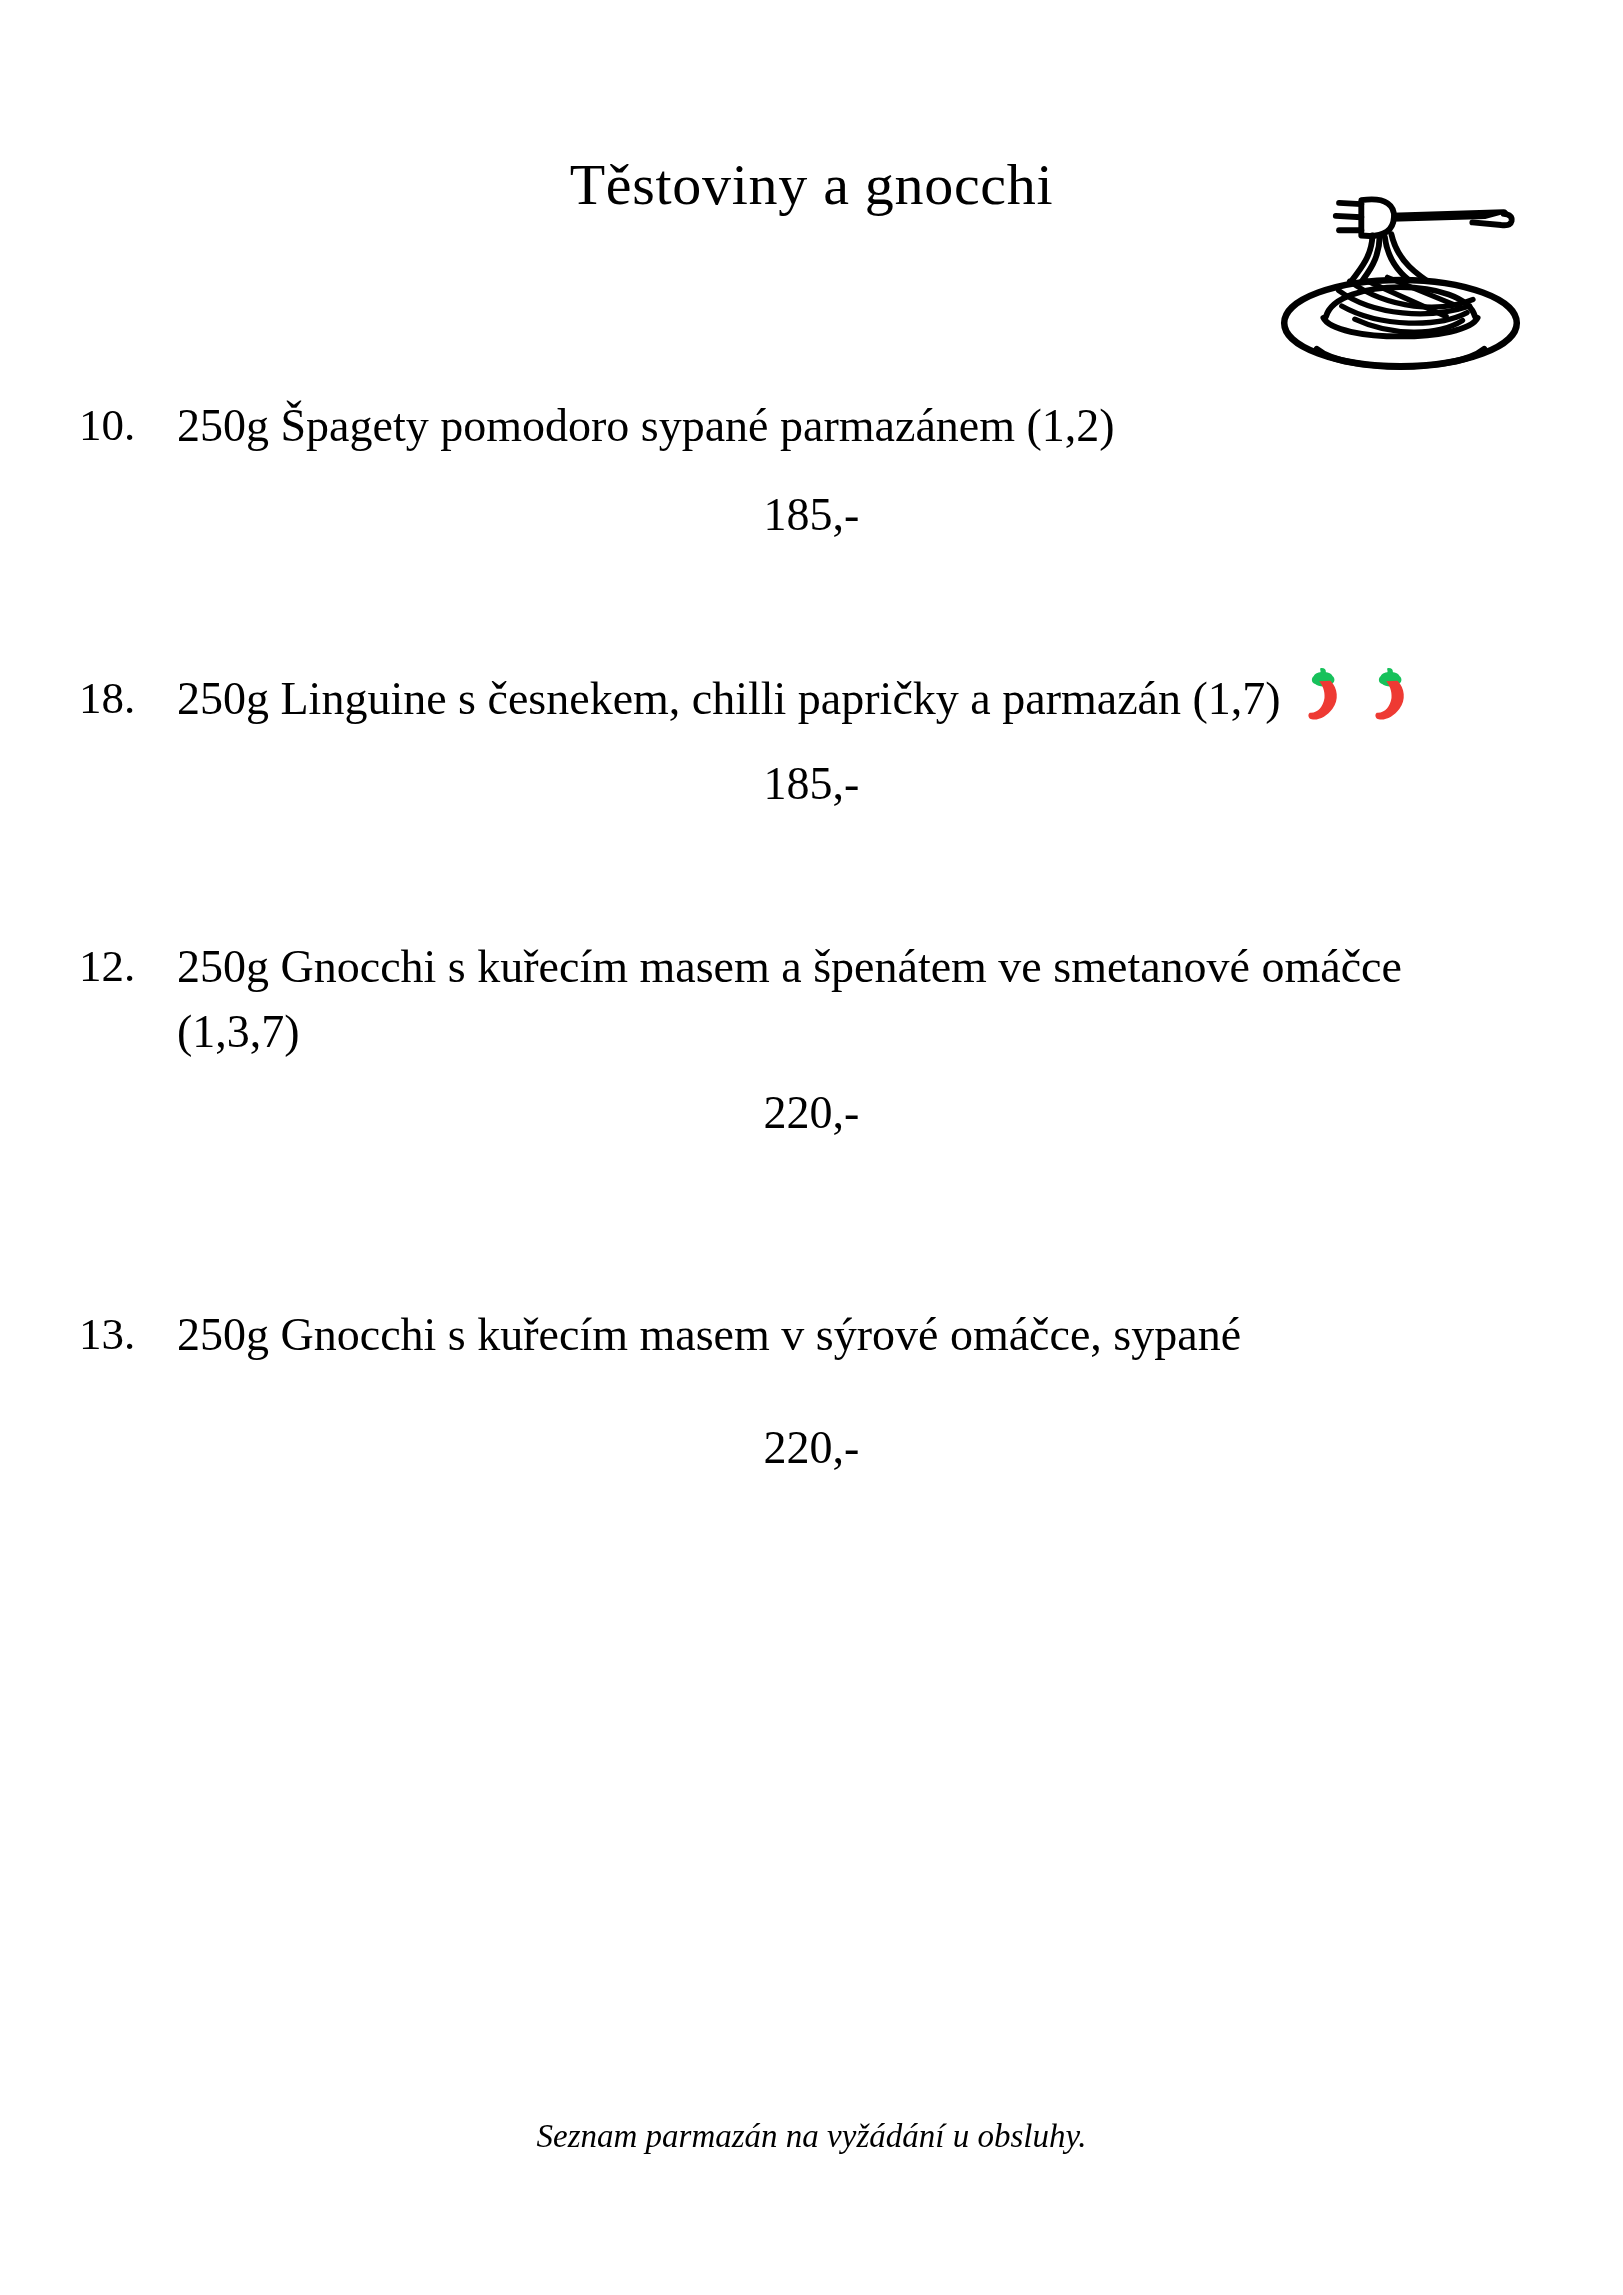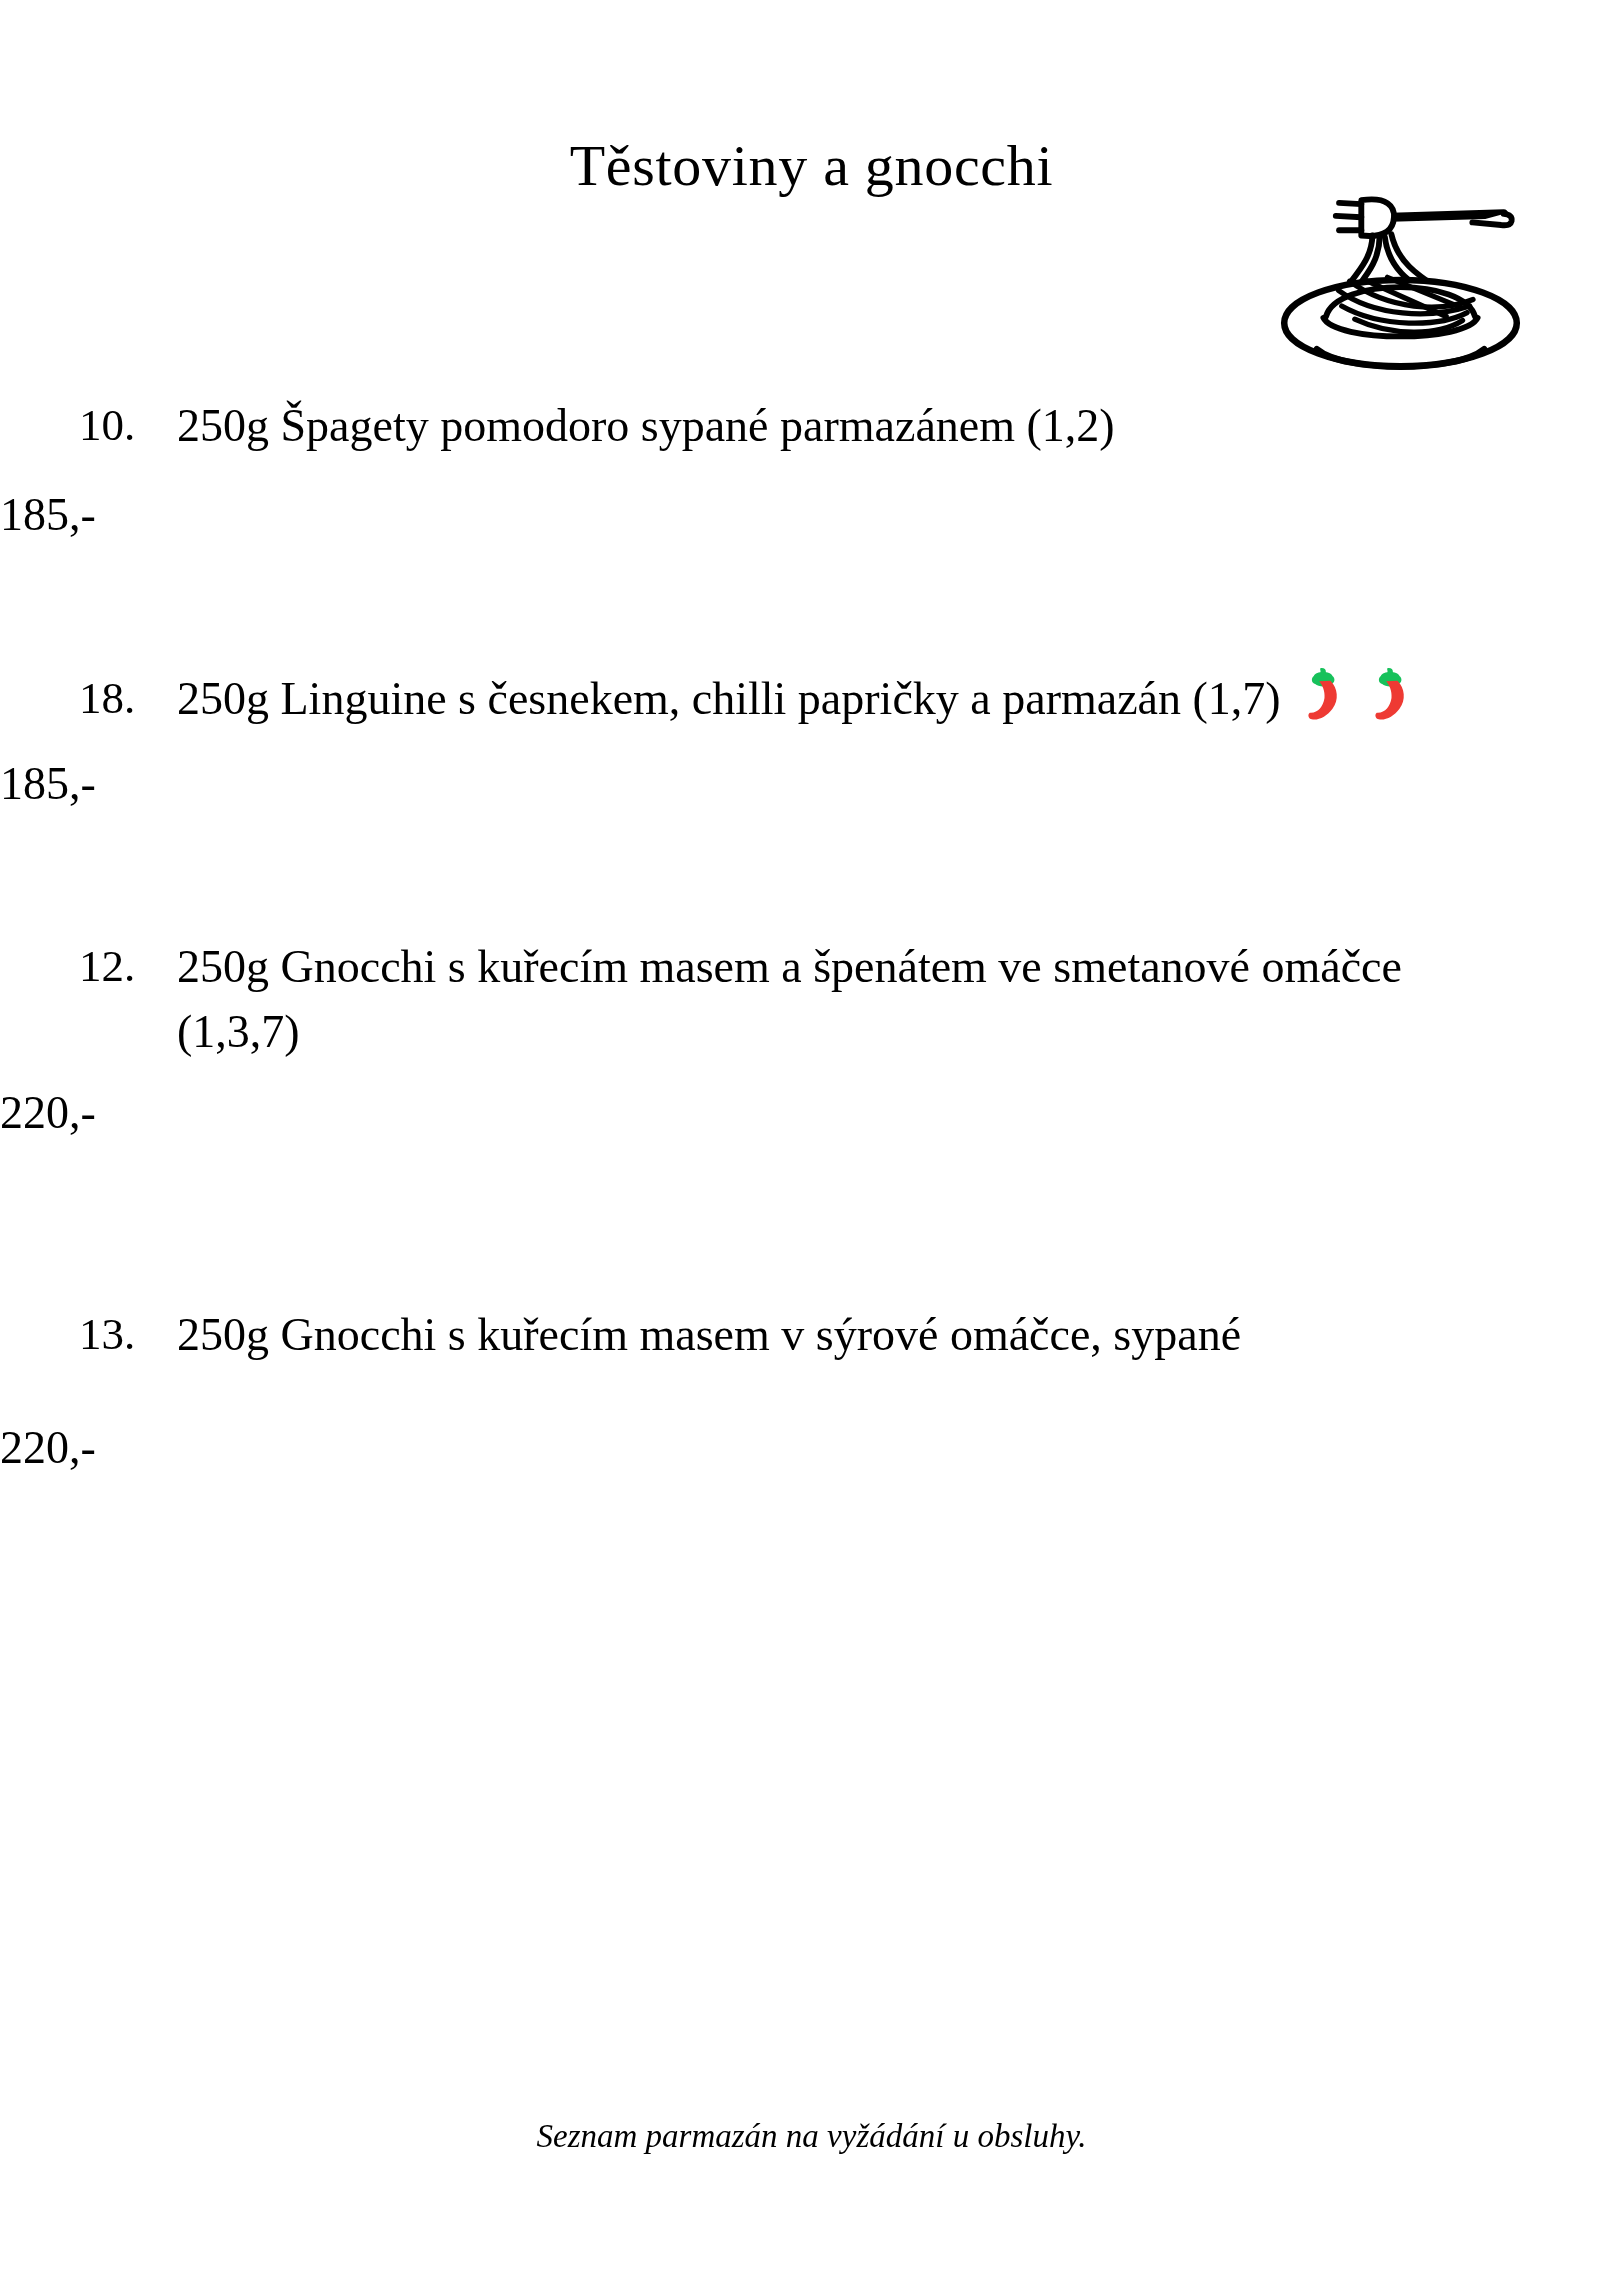--- a/index.html
+++ b/index.html
@@ -11,21 +11,21 @@
     position: relative;
     width: 1623px;
     height: 2295px;
     background: #ffffff;
     font-family: "Liberation Serif", "DejaVu Serif", serif;
     color: #000000;
     overflow: hidden;
   }
   .title {
     position: absolute;
-    top: 130px;
+    top: 149px;
     left: 0;
     width: 100%;
     text-align: center;
     font-size: 58px;
     line-height: 72px;
     letter-spacing: 0.7px;
     white-space: nowrap;
   }
   .pasta-icon {
     position: absolute;
@@ -50,21 +50,21 @@
     line-height: 65px;
   }
   .item-line {
     display: block;
     white-space: nowrap;
   }
   .price {
     position: absolute;
     left: 0;
     width: 100%;
-    text-align: left;
+    text-align: center;
     font-size: 46px;
     line-height: 65px;
     white-space: nowrap;
   }
   .chili-icon {
     display: inline-block;
     width: 41px;
     height: 60px;
     margin-left: 21px;
     vertical-align: -11.8px;

